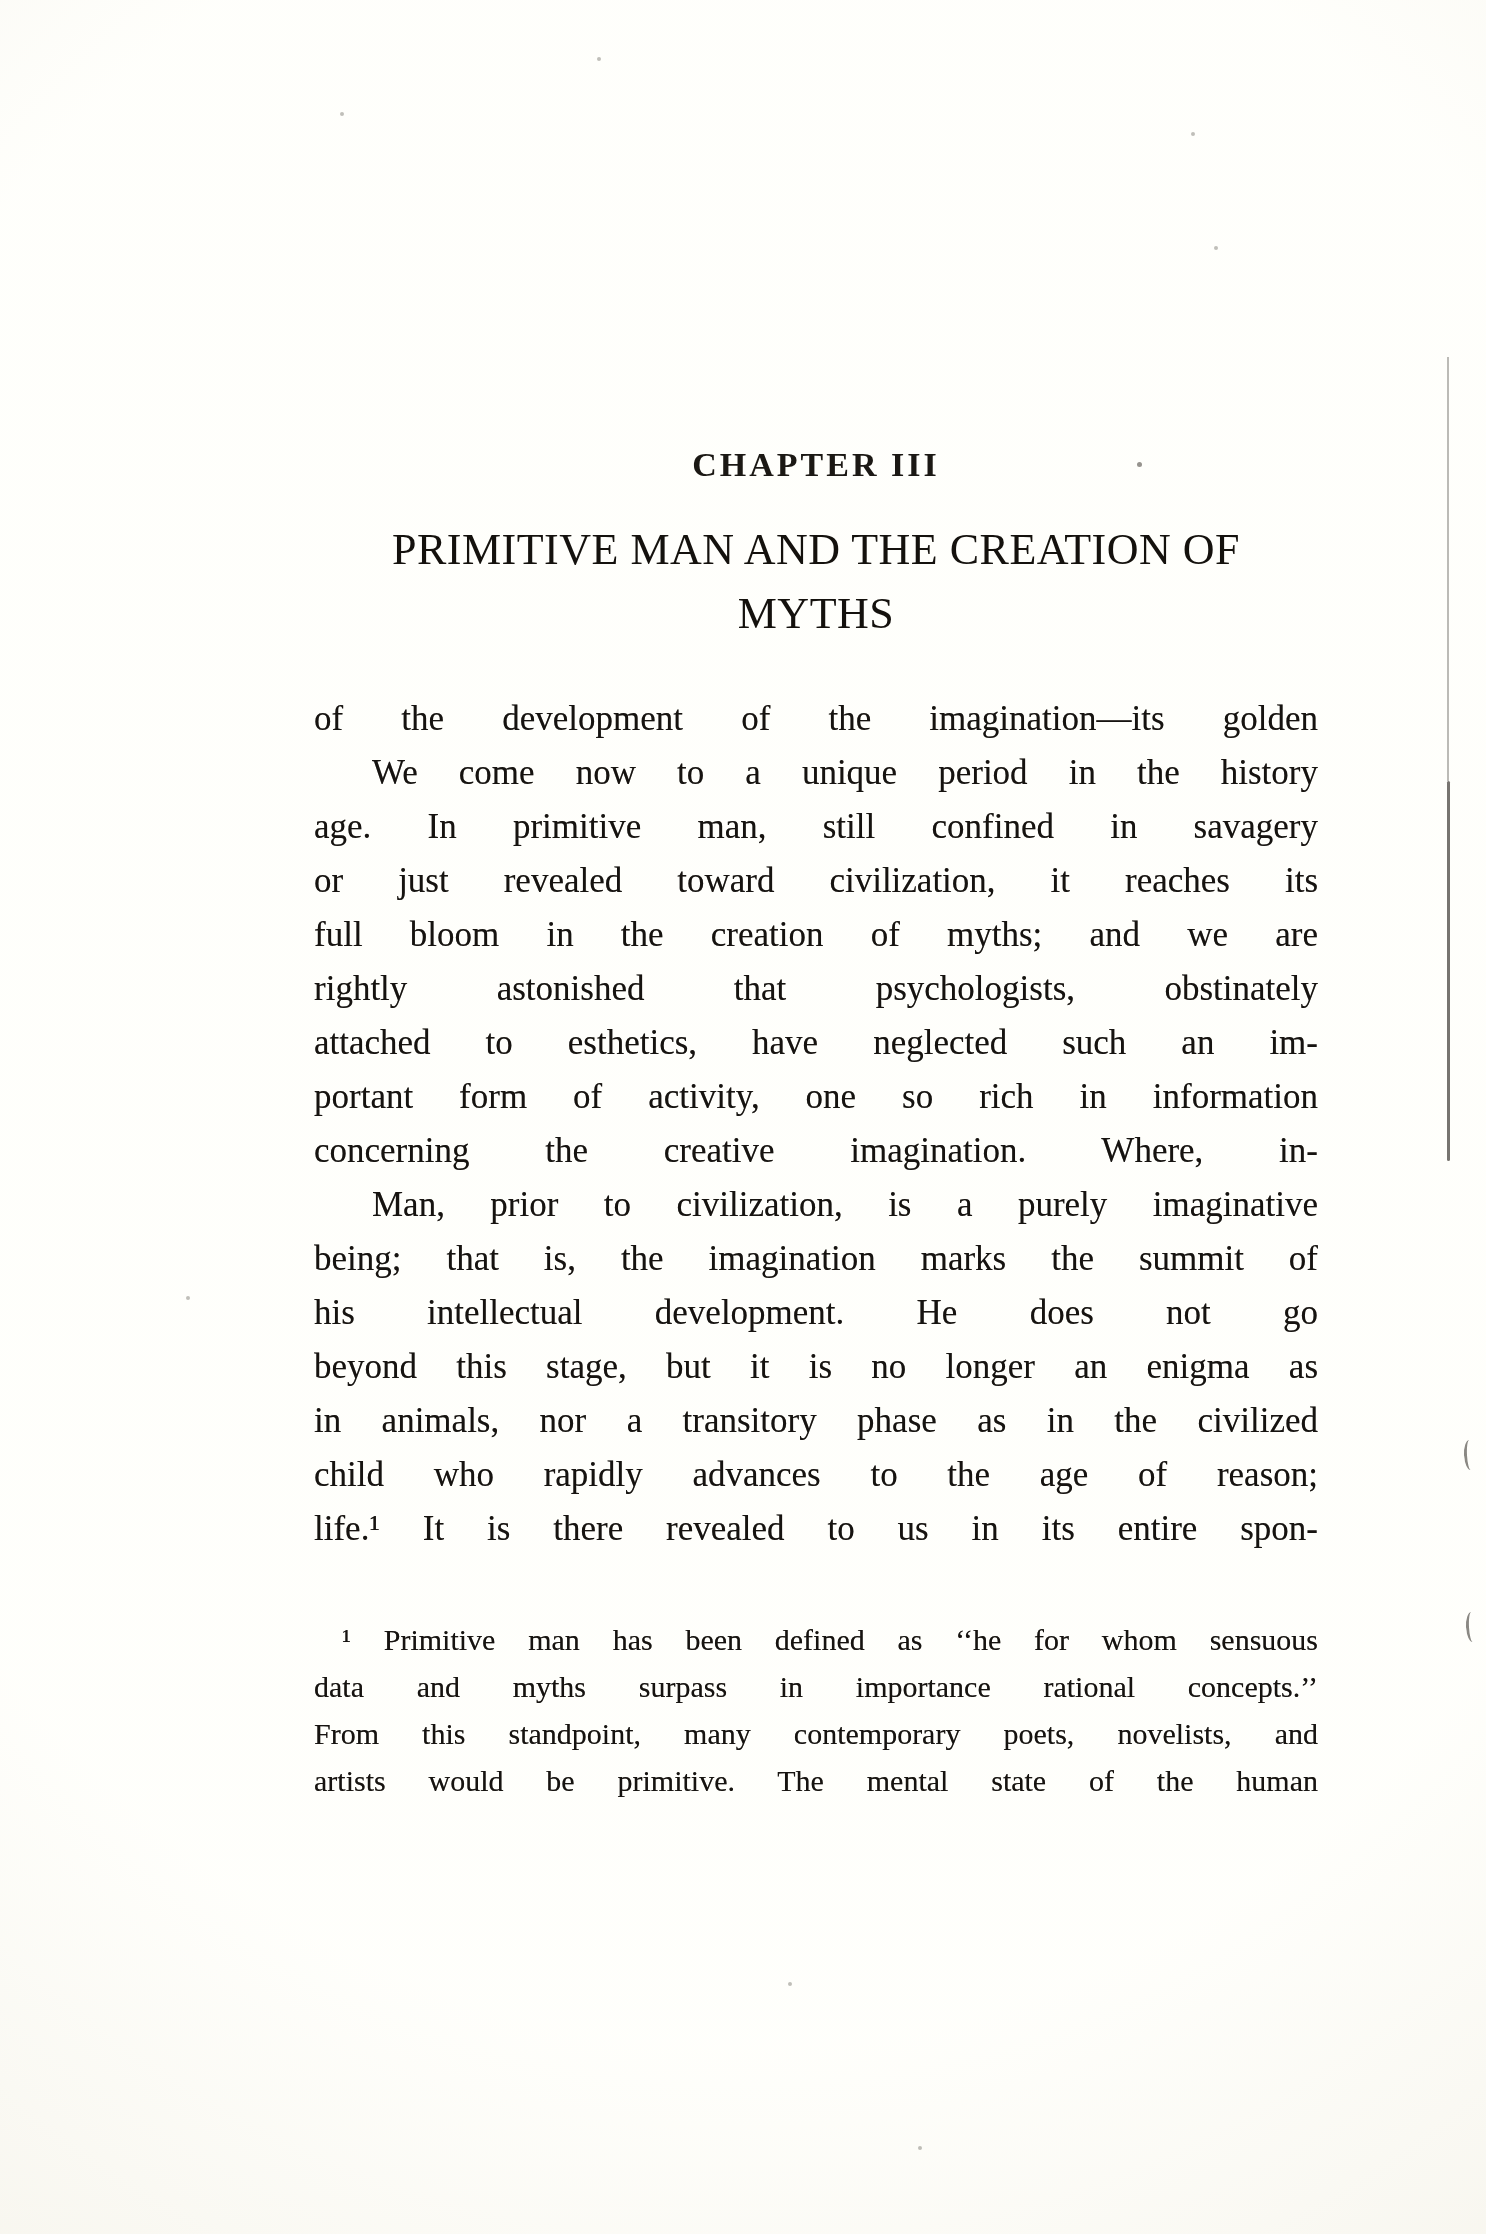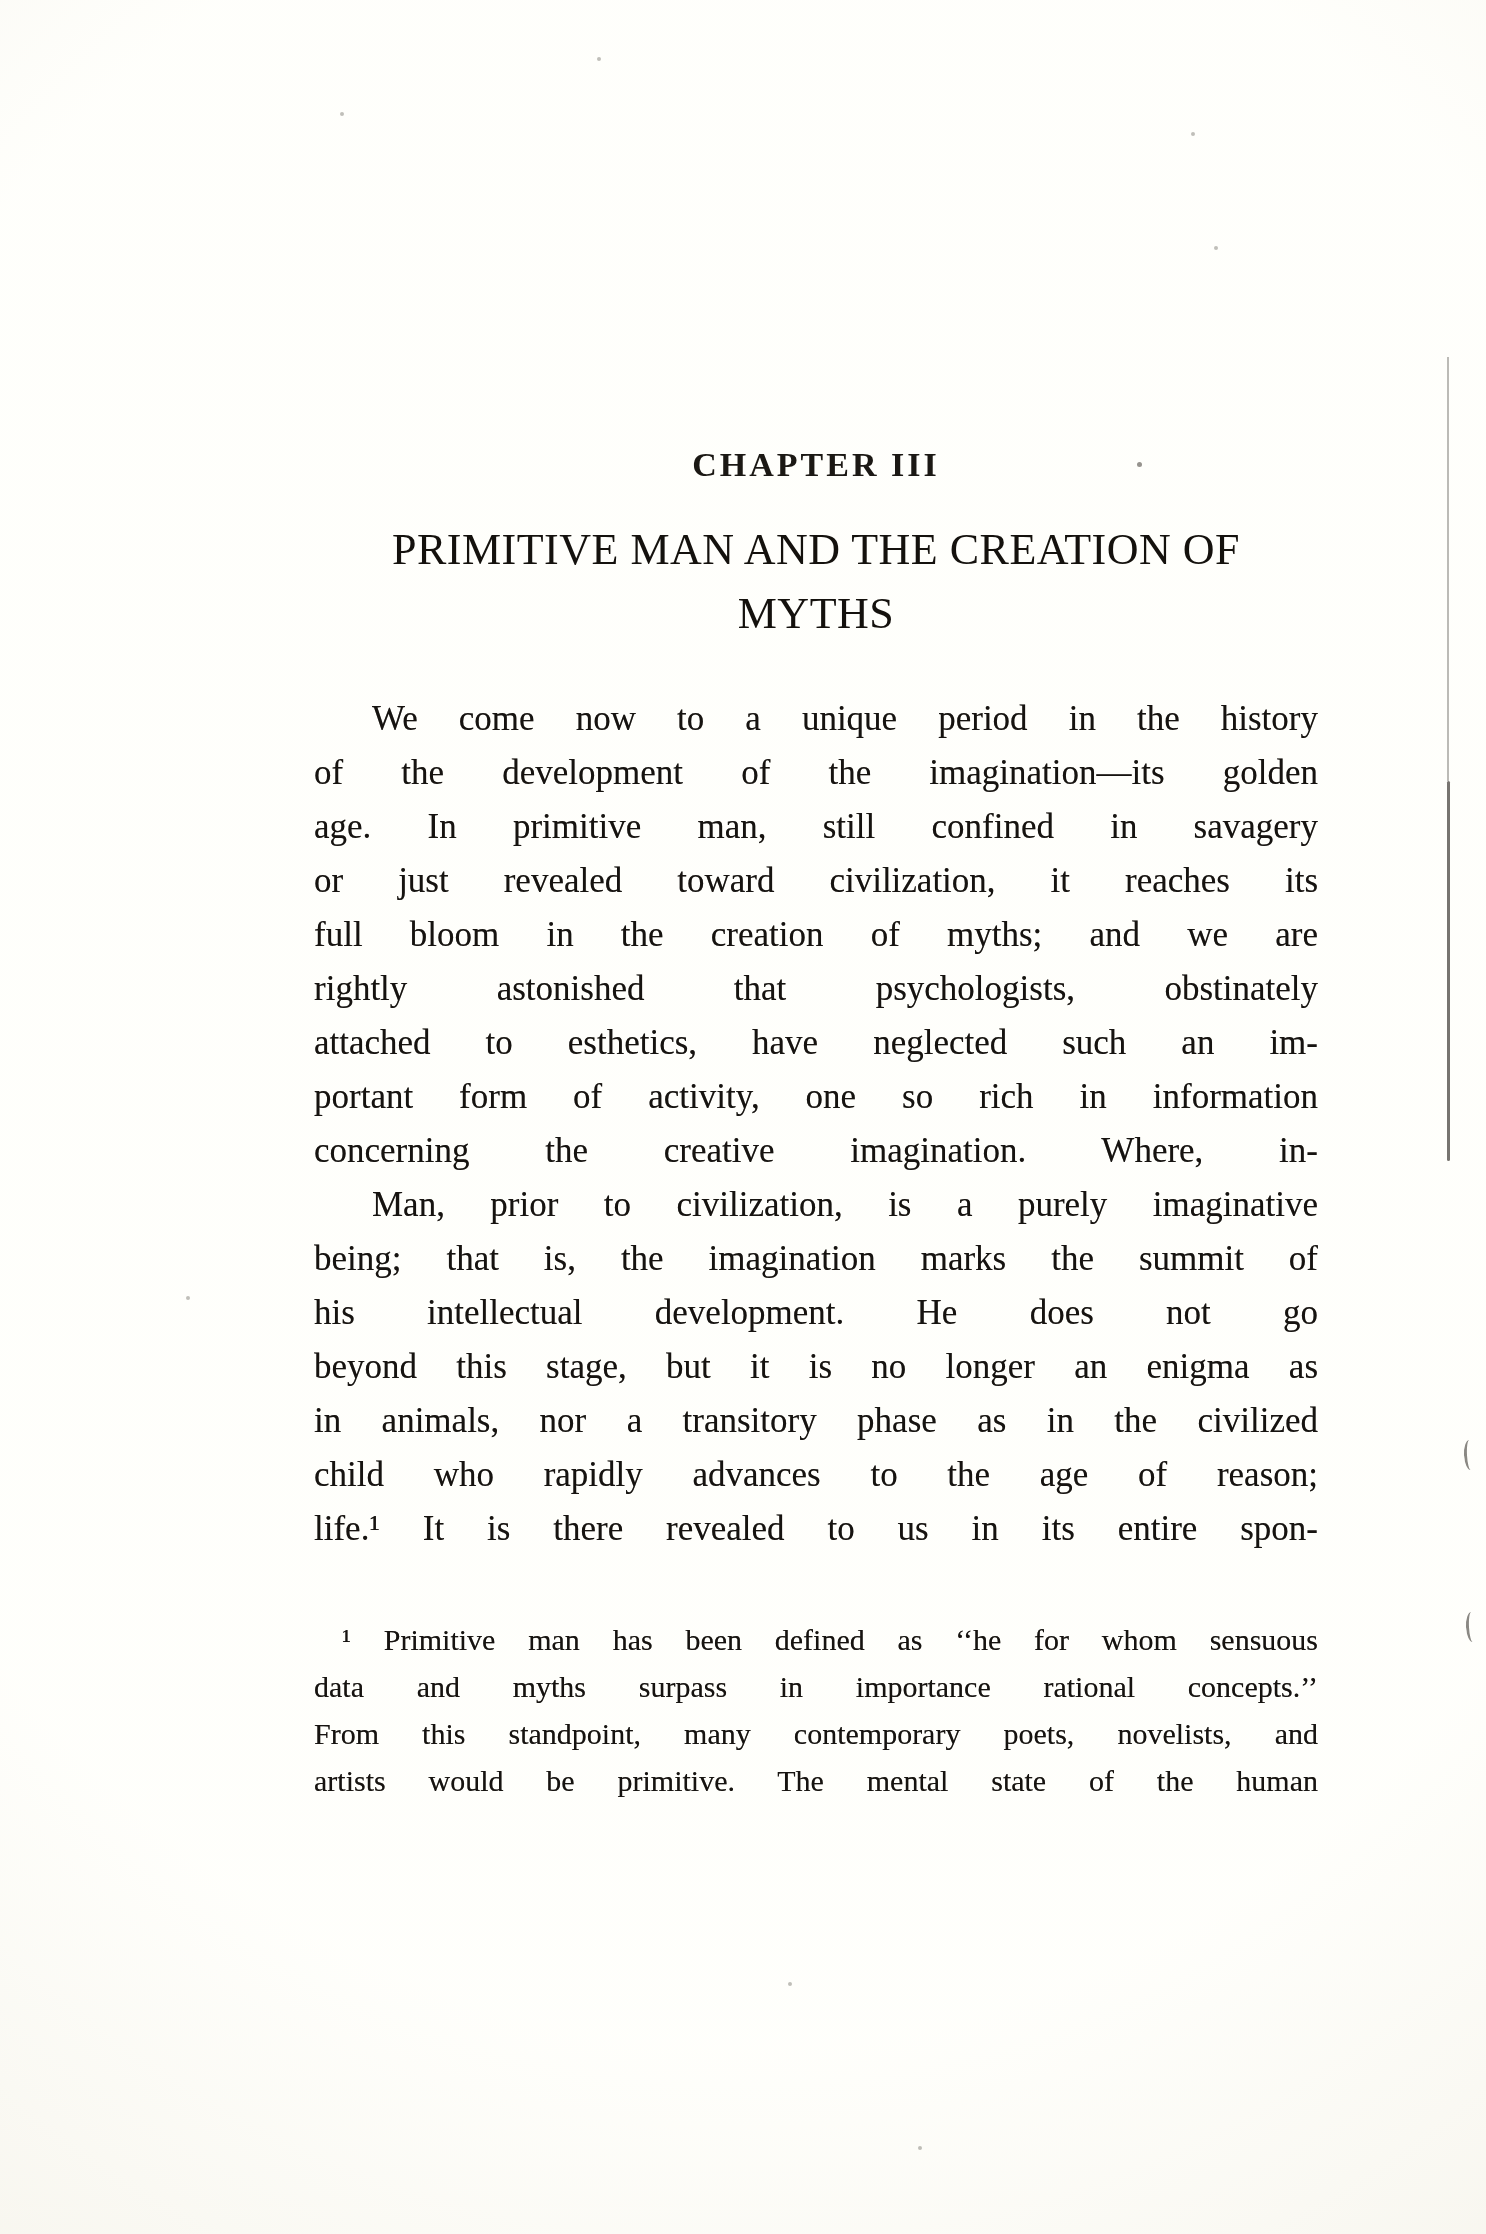--- a/index.html
+++ b/index.html
@@ -93,22 +93,22 @@
     <div class="chapter-heading">CHAPTER III</div>
 
     <div class="main-title">
       <div>PRIMITIVE MAN AND THE CREATION OF</div>
       <div>MYTHS</div>
     </div>
 
     <div class="body-text">
 
       <div>
+        <div class="line">of the development of the imagination—its golden</div>
         <div class="line indent">We come now to a unique period in the history</div>
-        <div class="line">of the development of the imagination—its golden</div>
         <div class="line">age.  In primitive man, still confined in savagery</div>
         <div class="line">or just revealed toward civilization, it reaches its</div>
         <div class="line">full bloom in the creation of myths; and we are</div>
         <div class="line">rightly astonished that psychologists, obstinately</div>
         <div class="line">attached to esthetics, have neglected such an im-</div>
         <div class="line">portant form of activity, one so rich in information</div>
         <div class="line">concerning the creative imagination.  Where, in-</div>
       </div>
 
       <div>

